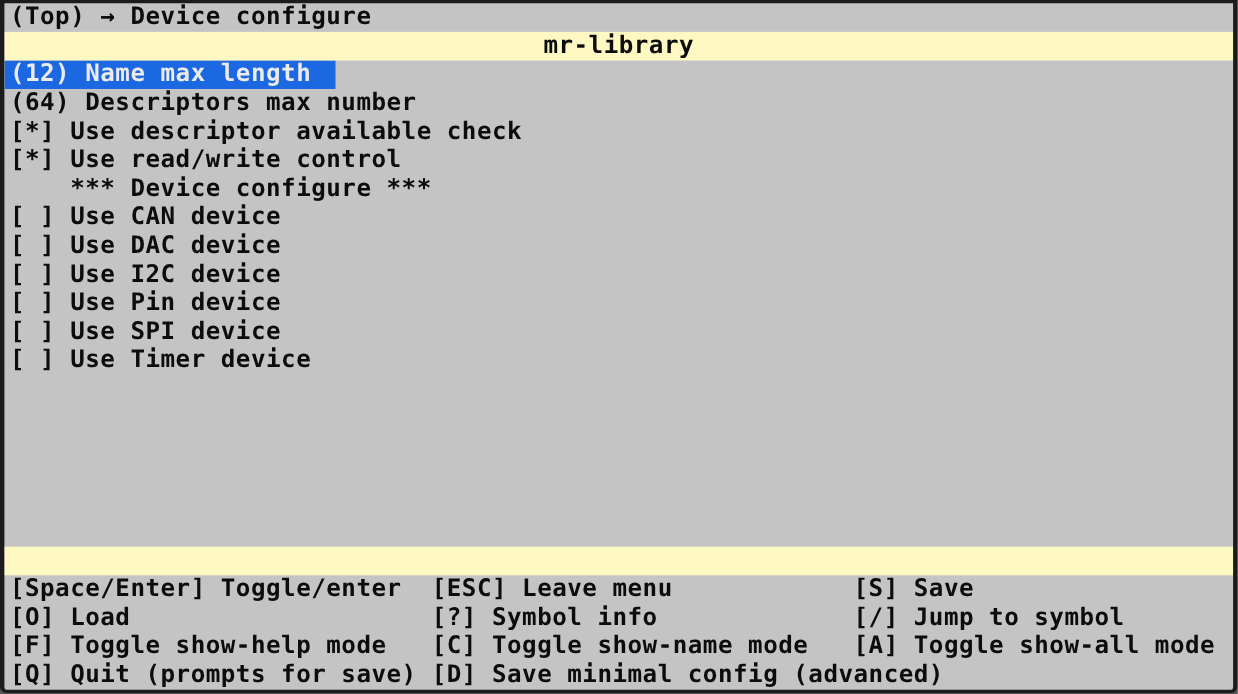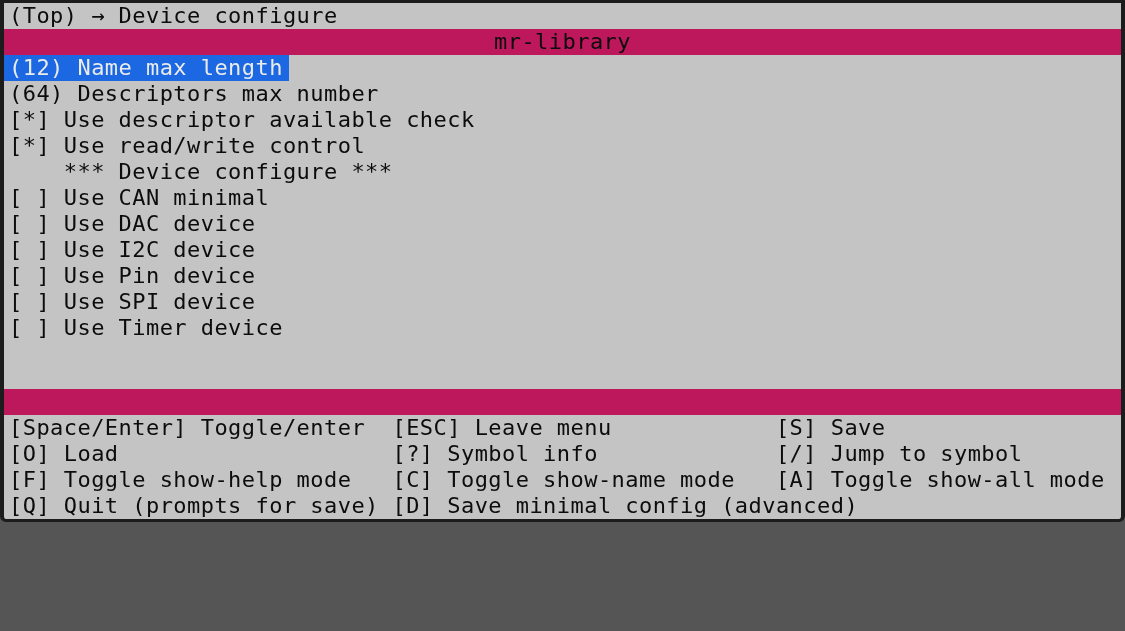--- a/index.html
+++ b/index.html
@@ -1,71 +1,72 @@
 <!DOCTYPE html>
 <html><head>
 <meta charset="utf-8">
 <style>
   html, body { margin: 0; padding: 0; background: #555555; }
   .terminal {
     position: relative;
     width: 1125px;
-    height: 522px;
+    height: 630px;
     box-sizing: border-box;
     background: #C4C4C4;
     border: 3px solid #1c1c1c;
     border-left-width: 4px;
     border-right-width: 4px;
     border-radius: 0 0 6px 6px;
     overflow: hidden;
     display: flex;
     flex-direction: column;
     font-family: "DejaVu Sans Mono", "Liberation Mono", monospace;
     font-size: 22px;
     line-height: 26px;
     letter-spacing: 0.45px;
     color: #0c0c0c;
     cursor: default;
+    font-weight: bold;
   }
   .trow {
     white-space: pre;
     height: 26px;
     flex: 0 0 26px;
     padding-left: 5px;
     overflow: hidden;
   }
   .titlebar, .separator {
-    background: #be185d;
+    background: #fef9c3;
     padding-left: 0;
   }
   .titlebar { text-align: center; }
   .selected {
     background: #1B68E2;
     color: #EBEBEB;
     display: inline-block;
     margin-left: -5px;
-    padding: 0 6px 0 5px;
+    padding: 0 22px 0 5px;
   }
   .filler { flex: 1 1 auto; }
 </style>
 </head>
 <body>
 
 <div class="terminal">
 
   <div class="trow">(Top) → Device configure</div>
 
   <div class="trow titlebar">mr-library</div>
 
   <div class="trow"><span class="selected">(12) Name max length</span></div>
   <div class="trow">(64) Descriptors max number</div>
   <div class="trow">[*] Use descriptor available check</div>
   <div class="trow">[*] Use read/write control</div>
   <div class="trow">    *** Device configure ***</div>
-  <div class="trow">[ ] Use CAN minimal</div>
+  <div class="trow">[ ] Use CAN device</div>
   <div class="trow">[ ] Use DAC device</div>
   <div class="trow">[ ] Use I2C device</div>
   <div class="trow">[ ] Use Pin device</div>
   <div class="trow">[ ] Use SPI device</div>
   <div class="trow">[ ] Use Timer device</div>
 
   <div class="filler"></div>
 
   <div class="trow separator"></div>
 

